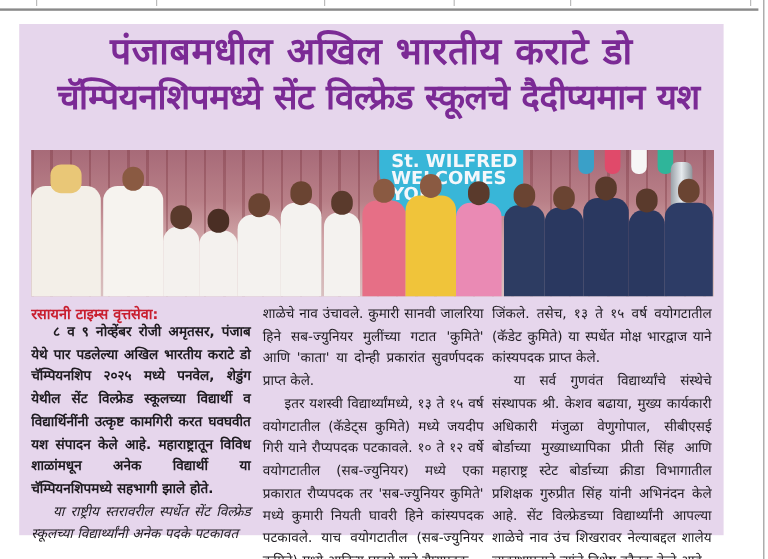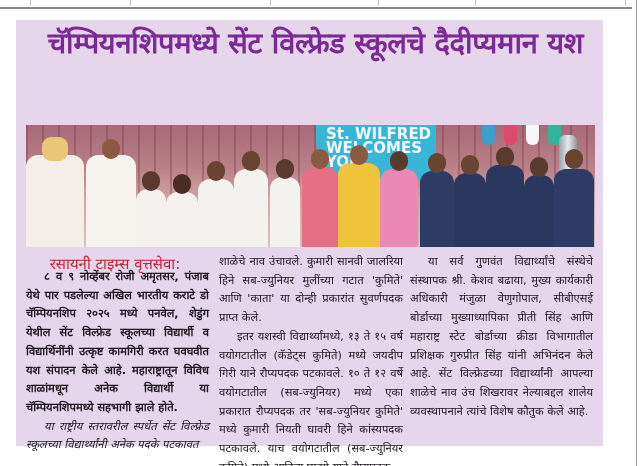--- a/index.html
+++ b/index.html
@@ -15,21 +15,21 @@
   .photo { position:absolute; left:26px; top:125px; width:569px; height:122px; overflow:hidden; background:linear-gradient(180deg,#a76a78 0%,#b98088 35%,#cfa3a6 60%,#d9c0c0 100%); }
   .photo .wall { position:absolute; left:0; top:0; width:569px; height:122px;
      background:repeating-linear-gradient(90deg, rgba(120,50,60,0.35) 0 2px, rgba(0,0,0,0) 2px 16px); }
   .photo .banner { position:absolute; left:290px; top:0; width:120px; height:55px; background:#38b6d8; border-radius:0 0 10px 40px; }
   .photo .banner-text { position:absolute; left:300px; top:2px; color:#f4f7fb; font-weight:bold; font-size:15px; line-height:14px; font-family:"DejaVu Sans", sans-serif; }
   .photo .flags { position:absolute; left:456px; top:0; width:90px; height:20px; }
   .photo .flags span { position:absolute; top:0; width:13px; height:20px; border-radius:0 0 6px 6px; }
   .photo .trophy { position:absolute; left:533px; top:10px; width:18px; height:40px; background:linear-gradient(90deg,#9aa1a8,#e6eaee,#8e959b); border-radius:6px 6px 2px 2px; }
   .person { position:absolute; bottom:0; border-radius:12px 12px 0 0; }
   .person .head { position:absolute; left:50%; transform:translateX(-50%); width:18px; height:20px; border-radius:9px; background:#8a5a42; }
-  .caption-credit { position:absolute; left:26px; top:253px; width:178px; text-align:center; color:#c81e2e; font-size:15px; font-weight:normal; }
+  .caption-credit { position:absolute; left:26px; top:253px; width:178px; text-align:left; color:#c81e2e; font-size:12px; font-weight:bold; }
   .col { position:absolute; top:267px; font-size:11.3px; line-height:18.7px; color:#1d1a1f; text-align:justify; }
   .col p { margin:0; text-indent:1.6em; }
   .col p.noindent { text-indent:0; }
   .col1 { left:26px; width:183px; font-weight:bold; top:268px; }
   .col1 p.lead { text-indent:1.6em; }
   .col1 p.tail { font-weight:normal;font-style:italic; }
   .col2 { left:219px; width:184px; top:253px; }
   .col3 { left:410px; width:183px; top:253px; }
 </style>
 </head>
@@ -42,20 +42,21 @@
     <span style="left:378px"></span>
     <span style="left:475px"></span>
     <span style="left:625px"></span>
 </div>
 <div class="top-rule"></div>
 <div class="right-rule"></div>
 
 <div class="panel"></div>
 
 <div class="headline">
+  <div class="l1">पंजाबमधील अखिल भारतीय कराटे डो</div>
   <div class="l2">चॅम्पियनशिपमध्ये सेंट विल्फ्रेड स्कूलचे दैदीप्यमान यश</div>
 </div>
 
 <div class="photo">
   <div class="wall"></div>
   <div class="banner"></div>
   <div class="banner-text">
     <div>St. WILFRED</div>
     <div>WELCOMES</div>
     <div>YOU</div>
@@ -121,14 +122,15 @@
   <p class="lead">८ व ९ नोव्हेंबर रोजी अमृतसर, पंजाब येथे पार पडलेल्या अखिल भारतीय कराटे डो चॅम्पियनशिप २०२५ मध्ये पनवेल, शेडुंग येथील सेंट विल्फ्रेड स्कूलच्या विद्यार्थी व विद्यार्थिनींनी उत्कृष्ट कामगिरी करत घवघवीत यश संपादन केले आहे. महाराष्ट्रातून विविध शाळांमधून अनेक विद्यार्थी या चॅम्पियनशिपमध्ये सहभागी झाले होते.</p>
   <p class="tail">या राष्ट्रीय स्तरावरील स्पर्धेत सेंट विल्फ्रेड स्कूलच्या विद्यार्थ्यांनी अनेक पदके पटकावत</p>
 </div>
 
 <div class="col col2">
   <p class="noindent">शाळेचे नाव उंचावले. कुमारी सानवी जालरिया हिने सब-ज्युनियर मुलींच्या गटात 'कुमिते' आणि 'काता' या दोन्ही प्रकारांत सुवर्णपदक प्राप्त केले.</p>
   <p>इतर यशस्वी विद्यार्थ्यांमध्ये, १३ ते १५ वर्ष वयोगटातील (कॅडेट्स कुमिते) मध्ये जयदीप गिरी याने रौप्यपदक पटकावले. १० ते १२ वर्षे वयोगटातील (सब-ज्युनियर) मध्ये एका प्रकारात रौप्यपदक तर 'सब-ज्युनियर कुमिते' मध्ये कुमारी नियती घावरी हिने कांस्यपदक पटकावले. याच वयोगटातील (सब-ज्युनियर कुमिते) मध्ये आदित्य घाडगे याने रौप्यपदक</p>
 </div>
 
 <div class="col col3">
+  <p class="noindent">जिंकले. तसेच, १३ ते १५ वर्ष वयोगटातील (कॅडेट कुमिते) या स्पर्धेत मोक्ष भारद्वाज याने कांस्यपदक प्राप्त केले.</p>
   <p>या सर्व गुणवंत विद्यार्थ्यांचे संस्थेचे संस्थापक श्री. केशव बढाया, मुख्य कार्यकारी अधिकारी मंजुळा वेणुगोपाल, सीबीएसई बोर्डाच्या मुख्याध्यापिका प्रीती सिंह आणि महाराष्ट्र स्टेट बोर्डाच्या क्रीडा विभागातील प्रशिक्षक गुरुप्रीत सिंह यांनी अभिनंदन केले आहे. सेंट विल्फ्रेडच्या विद्यार्थ्यांनी आपल्या शाळेचे नाव उंच शिखरावर नेल्याबद्दल शालेय व्यवस्थापनाने त्यांचे विशेष कौतुक केले आहे.</p>
 </div>
 
 </body></html>

